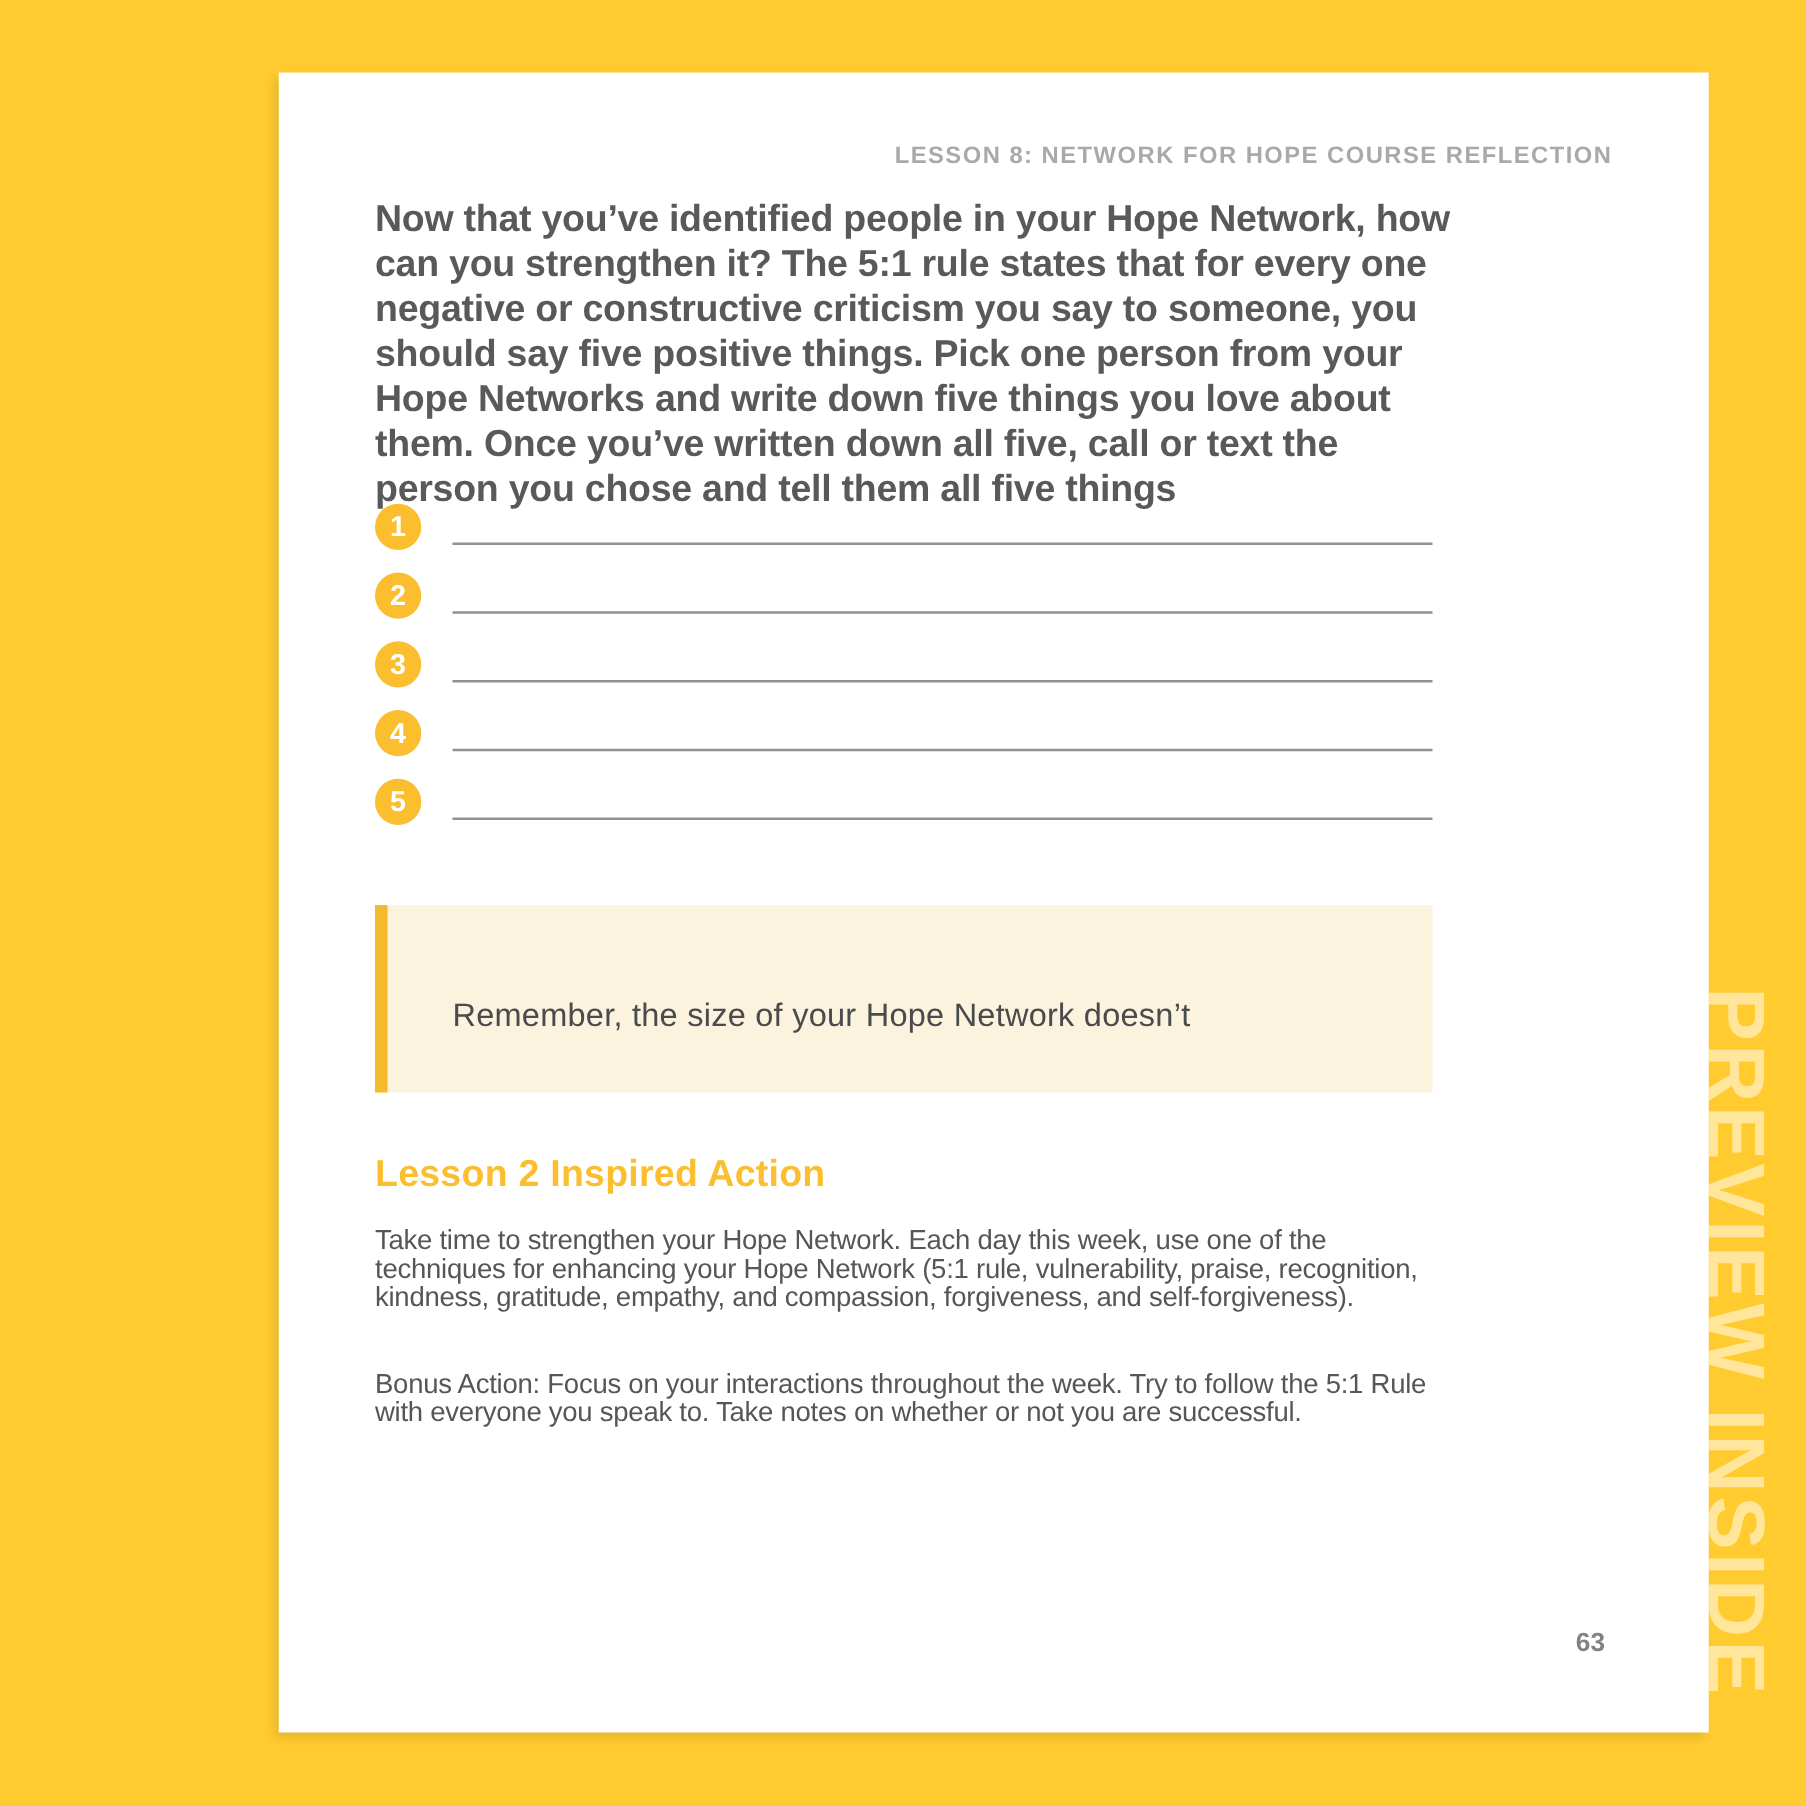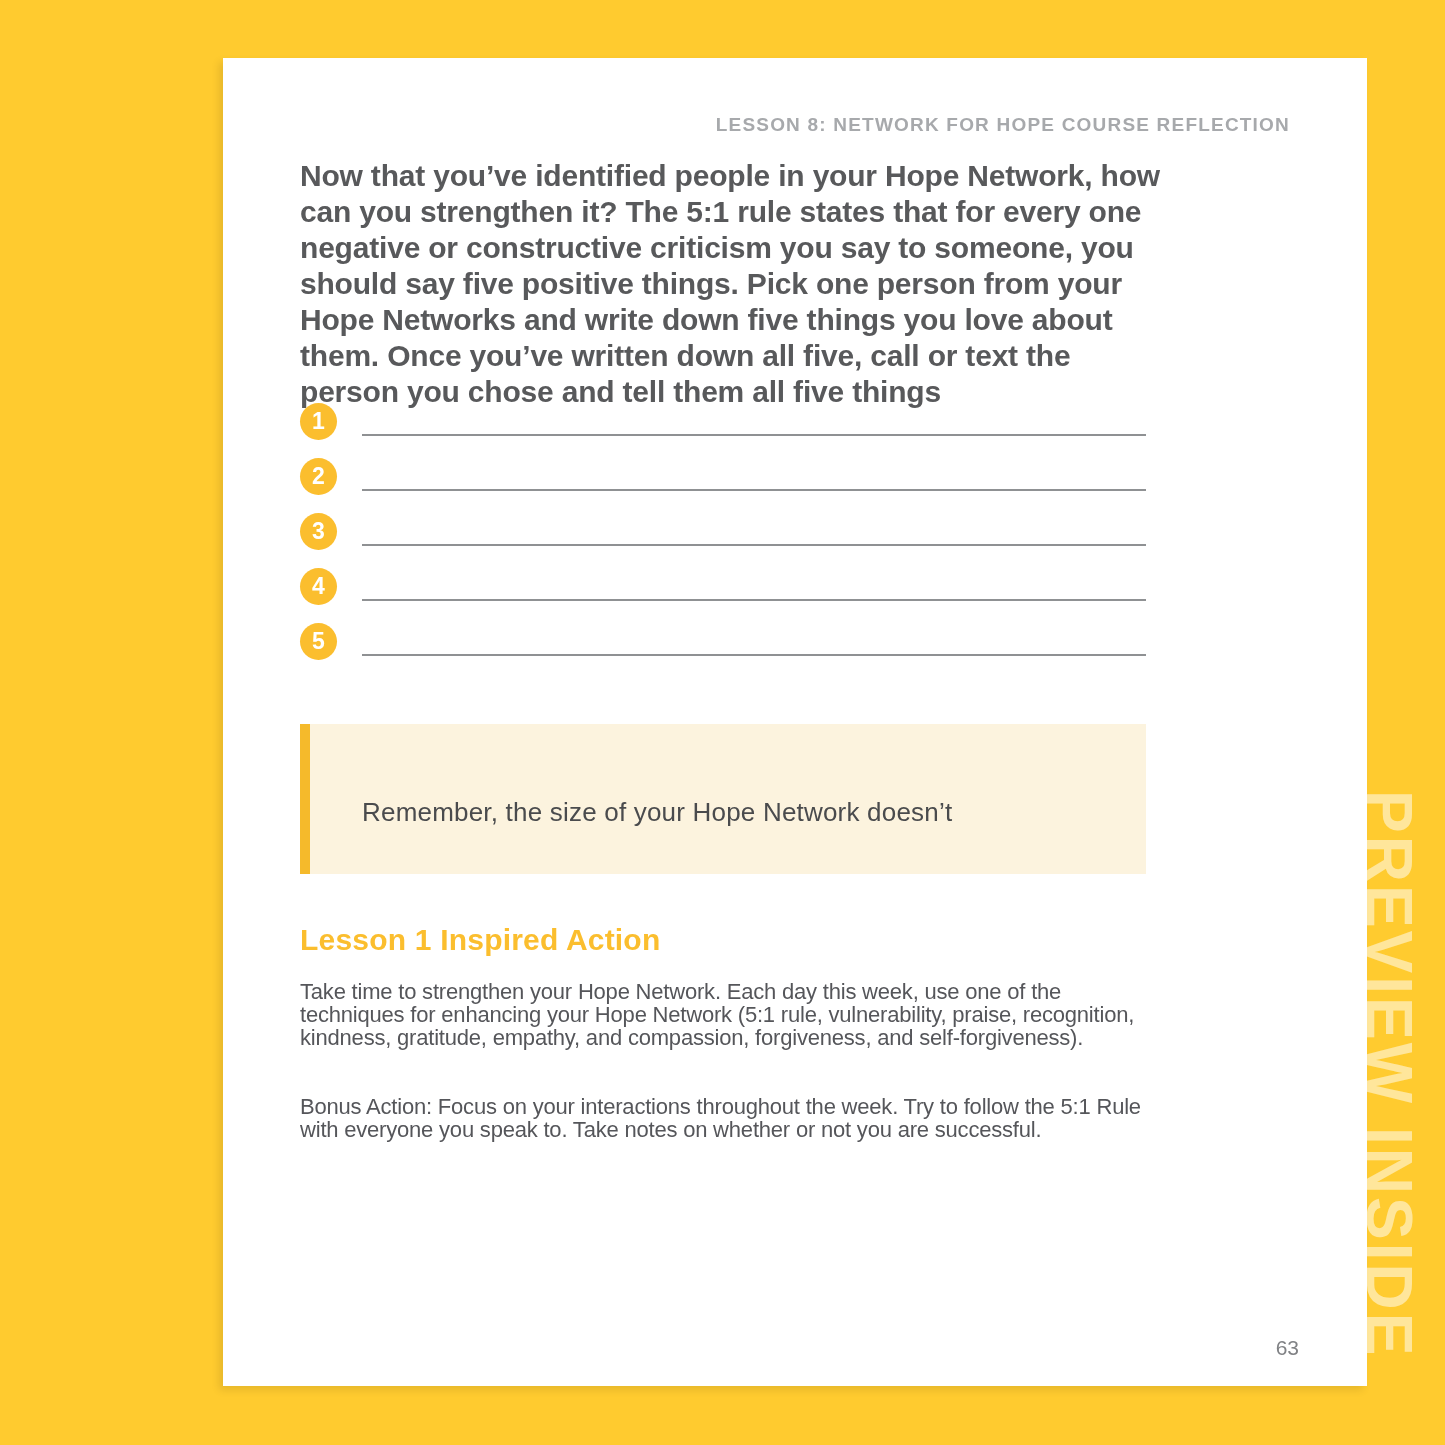--- a/index.html
+++ b/index.html
@@ -109,26 +109,25 @@
     width: 862px;
     color: #55565A;
     font-size: 22px;
     line-height: 23px;
     letter-spacing: -0.2px;
   }
   .action-paragraph { top: 922px; }
   .bonus-paragraph  { top: 1037px; }
   .page-number {
     position: absolute;
-    right: 68px;
+    right: 83px;
     top: 1245px;
     color: #808285;
     font-size: 21px;
-    font-weight: normal;
-    margin-top: 33px;
+    font-weight: bold;
   }
   .preview-watermark {
     position: absolute;
     left: 1352px;
     top: 790px;
     writing-mode: vertical-rl;
     text-orientation: mixed;
     font-size: 64px;
     font-weight: bold;
     letter-spacing: 3px;
@@ -165,21 +164,21 @@
     <div class="list-row">
       <span class="num-circle">5</span>
       <span class="blank-line"></span>
     </div>
   </div>
 
   <div class="callout">
     <div class="callout-line">Remember, the size of your Hope Network doesn’t</div>
   </div>
 
-  <div class="action-heading">Lesson 1 Inspired Action</div>
+  <div class="action-heading">Lesson 2 Inspired Action</div>
 
   <div class="body-paragraph action-paragraph">Take time to strengthen your Hope Network. Each day this week, use one of the techniques for enhancing your Hope Network (5:1 rule, vulnerability, praise, recognition, kindness, gratitude, empathy, and compassion, forgiveness, and self-forgiveness).</div>
 
   <div class="body-paragraph bonus-paragraph">Bonus Action: Focus on your interactions throughout the week. Try to follow the 5:1 Rule with everyone you speak to. Take notes on whether or not you are successful.</div>
 
   <div class="page-number">63</div>
 
 </div>
 
 <div class="preview-watermark">PREVIEW INSIDE</div>

